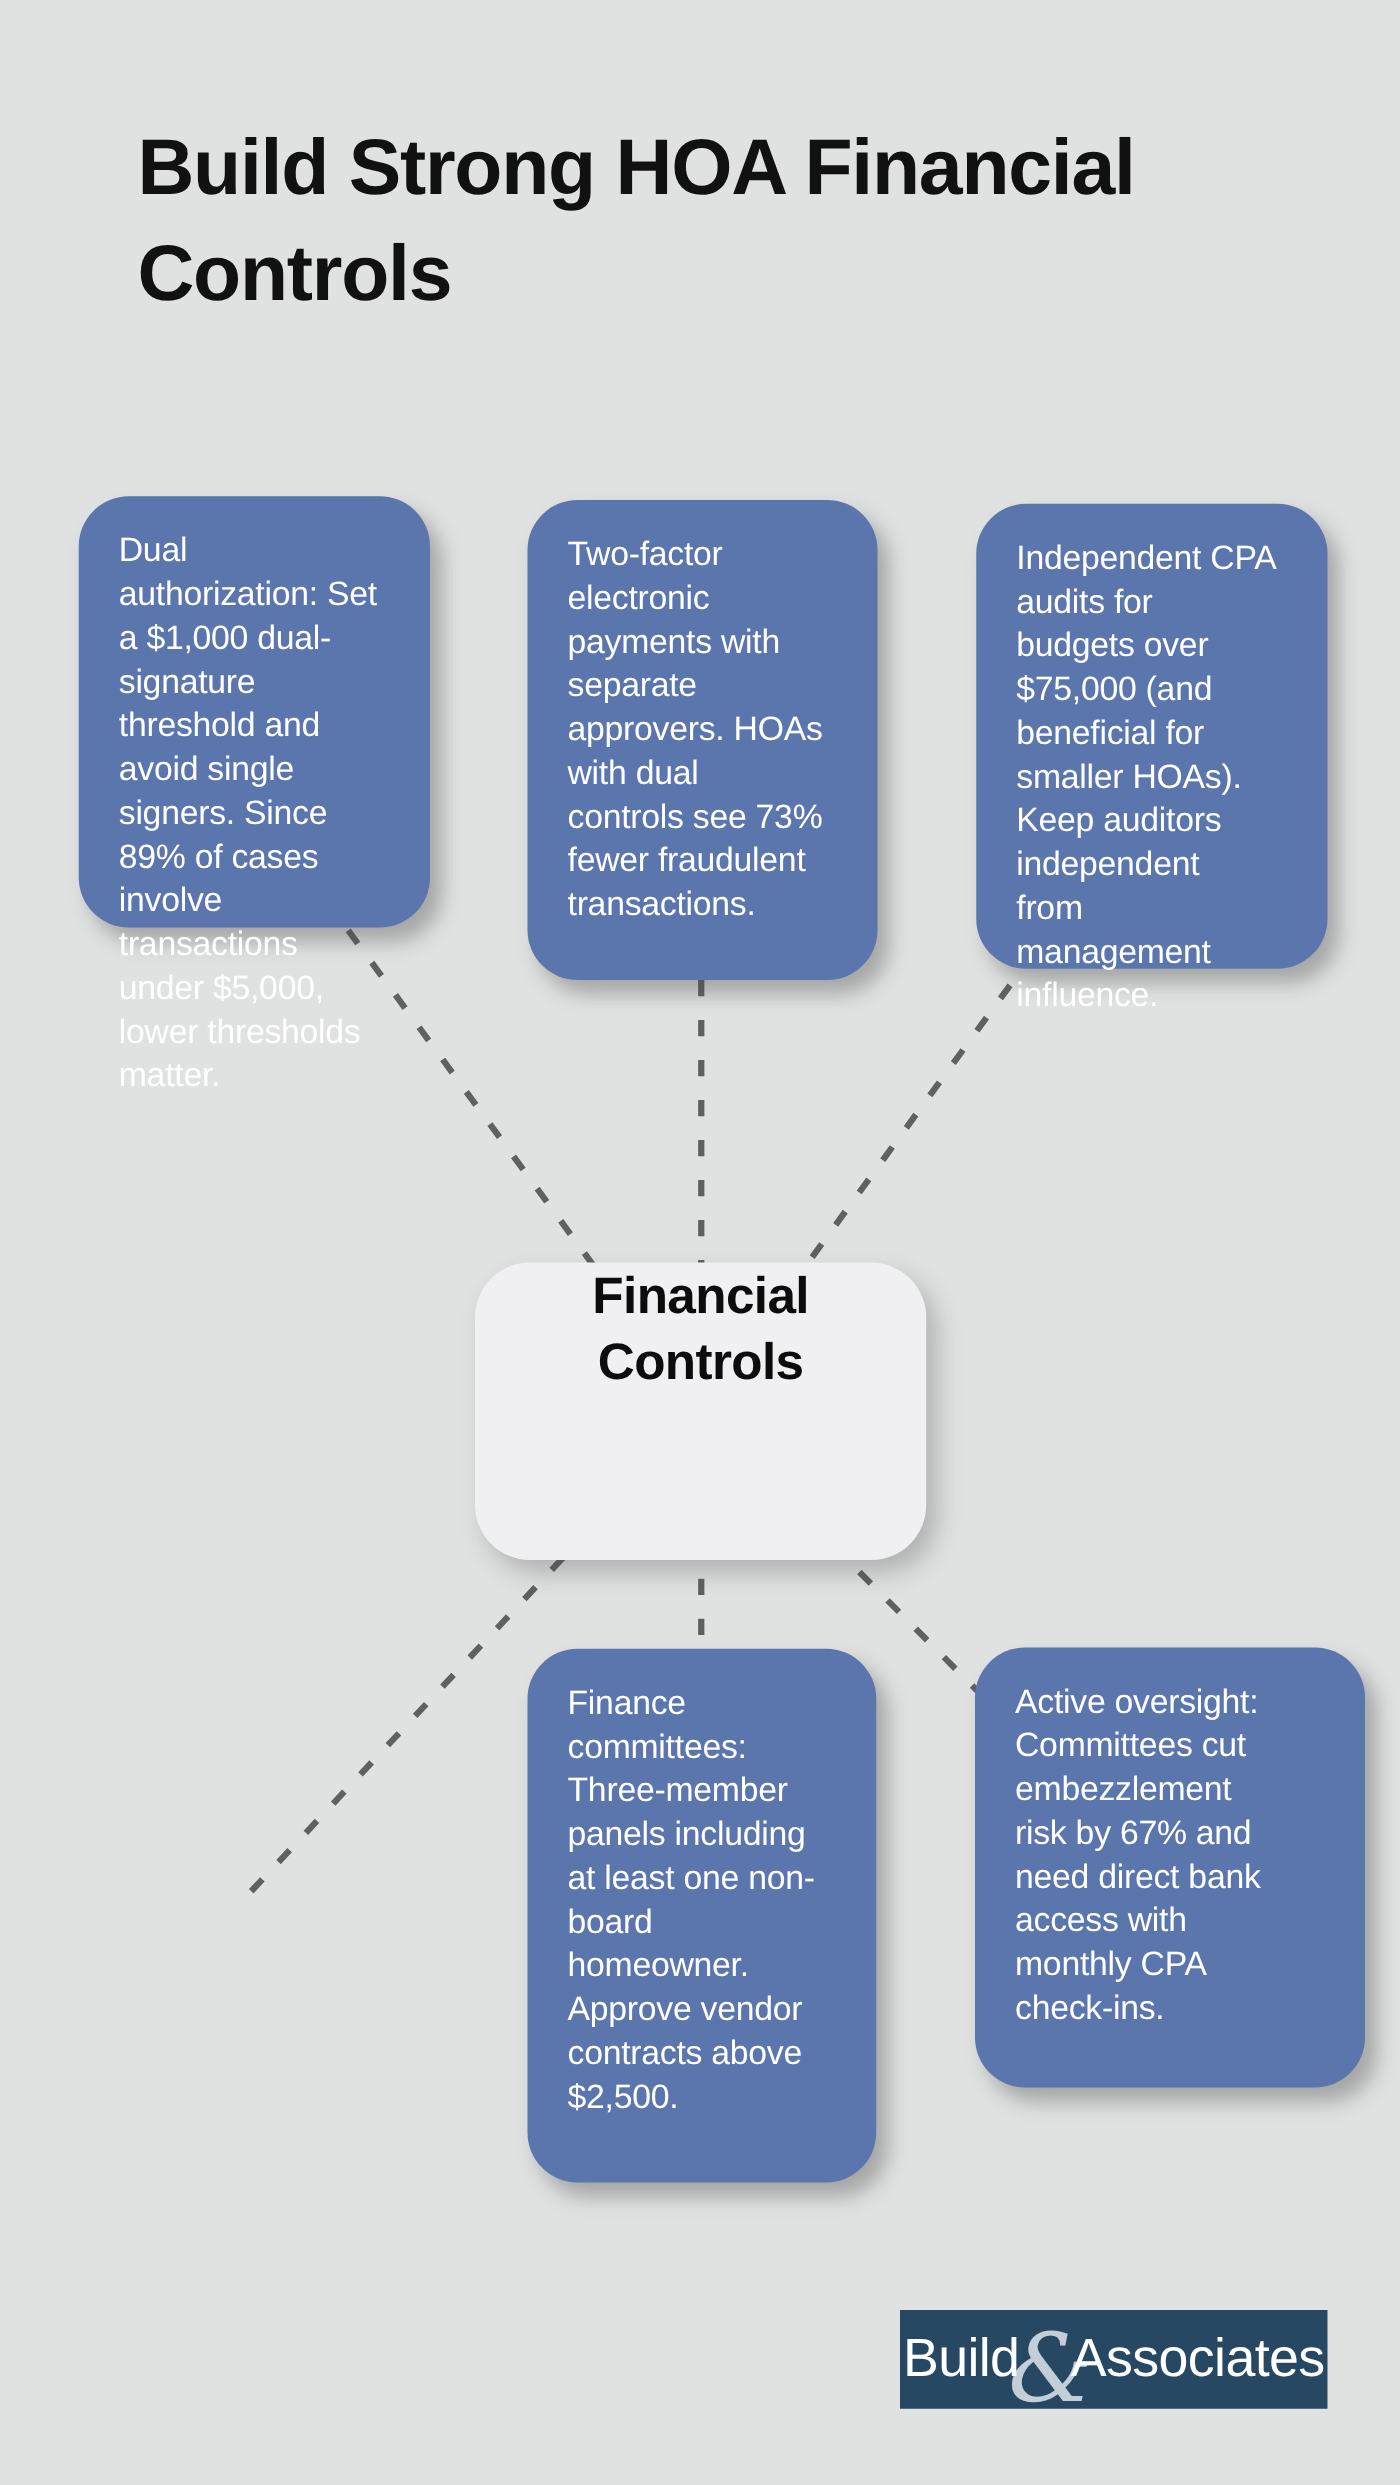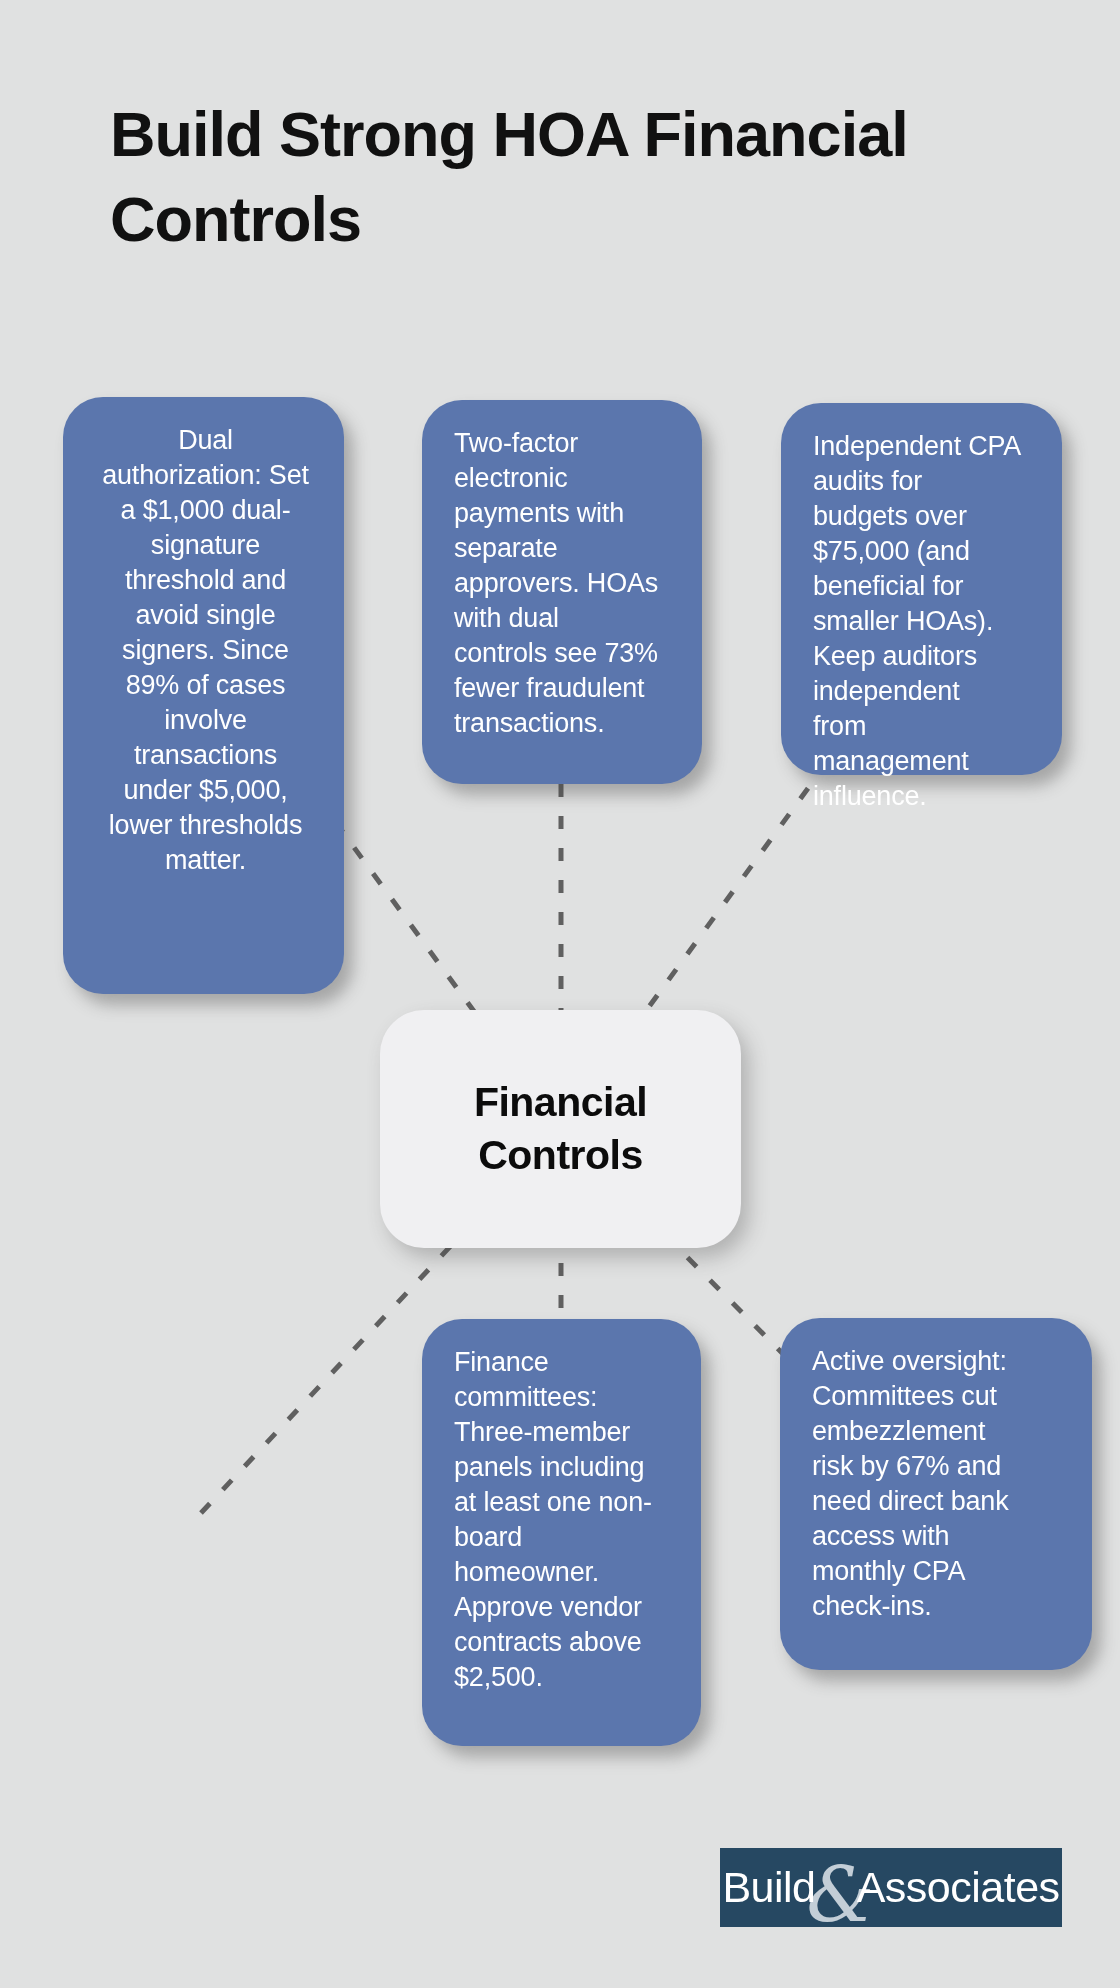--- a/index.html
+++ b/index.html
@@ -54,36 +54,36 @@
     border-radius: 40px;
     box-shadow: 9px 11px 16px rgba(70,70,70,0.38);
     color: var(--node-text);
     padding: 26px 28px 0 32px;
   }
   .node p {
     font-size: 27px;
     line-height: 35px;
     letter-spacing: -0.2px;
   }
-  .n1 { left: 63px;  top: 397px;  width: 281px; height: 597px; text-align: center; }
+  .n1 { left: 63px;  top: 397px;  width: 281px; height: 345px; }
   .n2 { left: 422px; top: 400px;  width: 280px; height: 384px; }
   .n3 { left: 781px; top: 403px;  width: 281px; height: 372px; }
   .n4 { left: 60px;  top: 1318px; width: 282px; height: 390px; }
   .n5 { left: 422px; top: 1319px; width: 279px; height: 427px; }
   .n6 { left: 780px; top: 1318px; width: 312px; height: 352px; }
   .center-node {
     position: absolute;
     z-index: 3;
     left: 380px; top: 1010px;
     width: 361px; height: 238px;
     background: var(--center-bg);
     border-radius: 44px;
     box-shadow: 8px 10px 20px rgba(70,70,70,0.30);
     display: flex;
-    align-items: center;
+    align-items: flex-start;
     justify-content: center;
   }
   .center-label {
     font-size: 41px;
     line-height: 53px;
     font-weight: 700;
     letter-spacing: -0.5px;
     color: #0c0c0c;
     text-align: center;
   }

